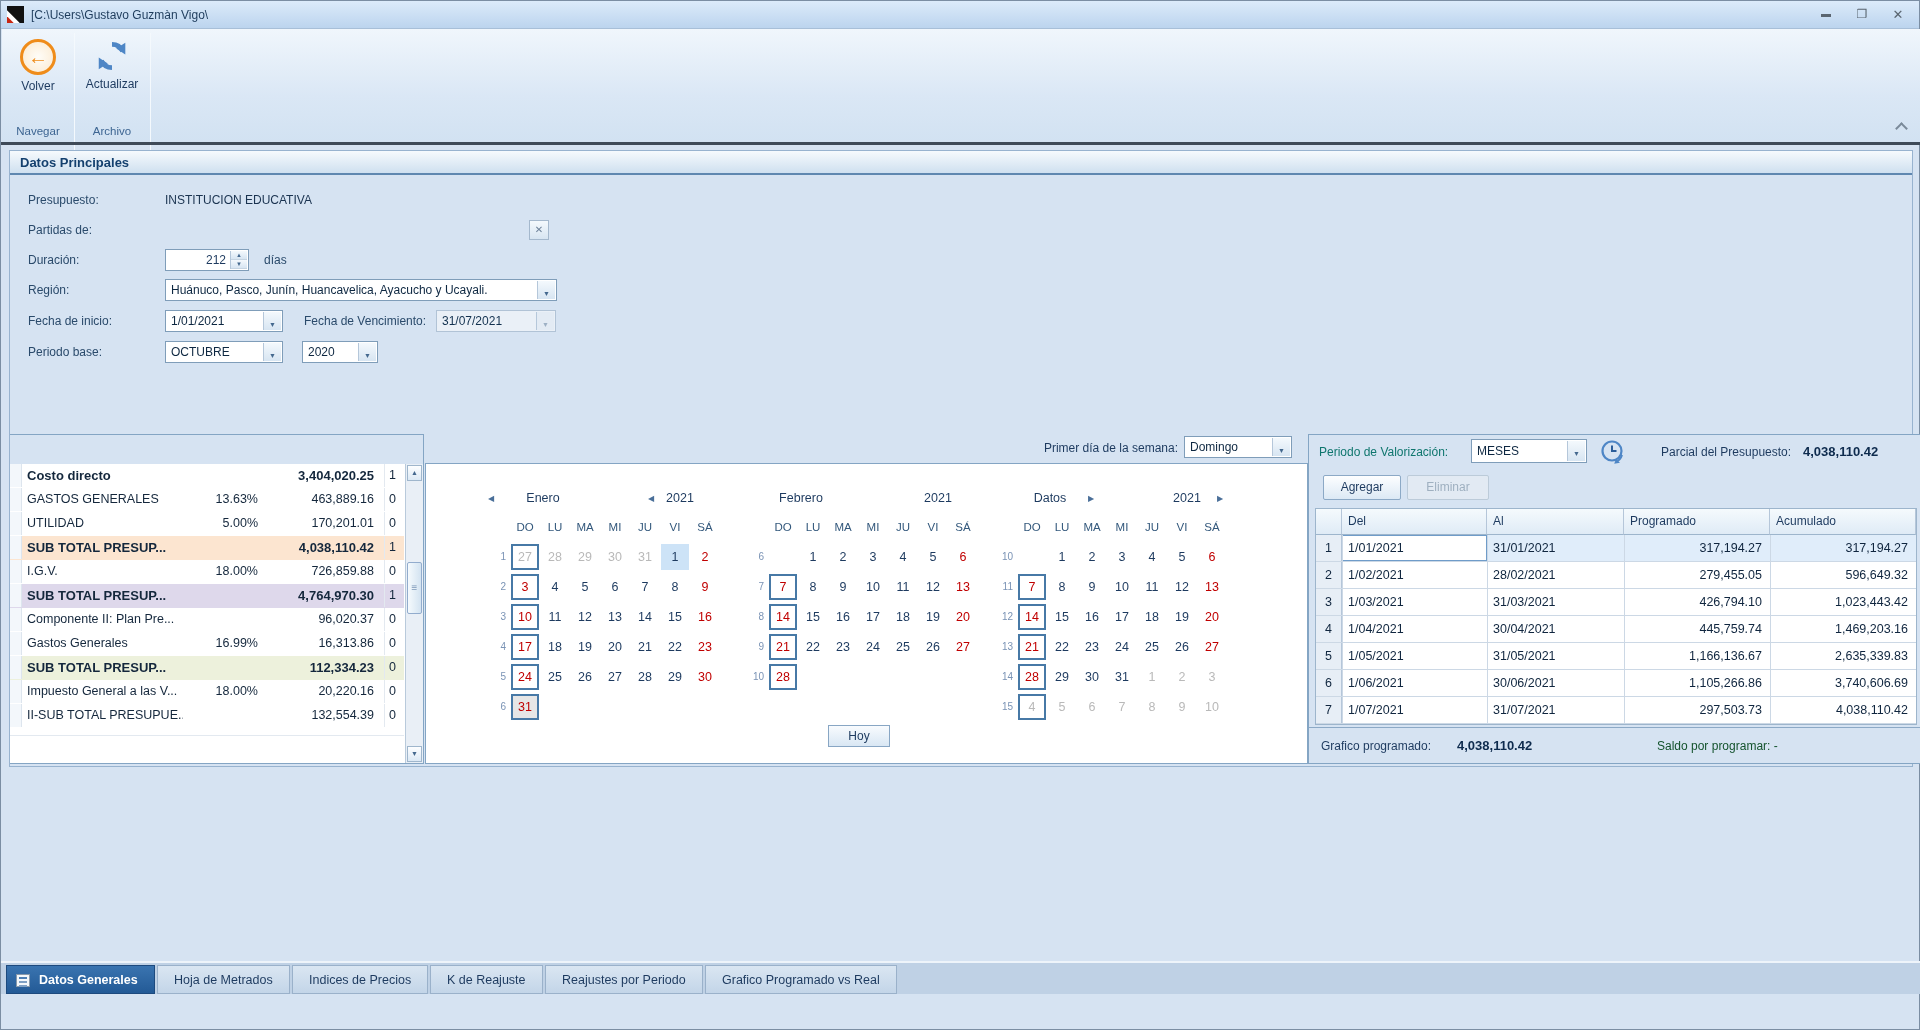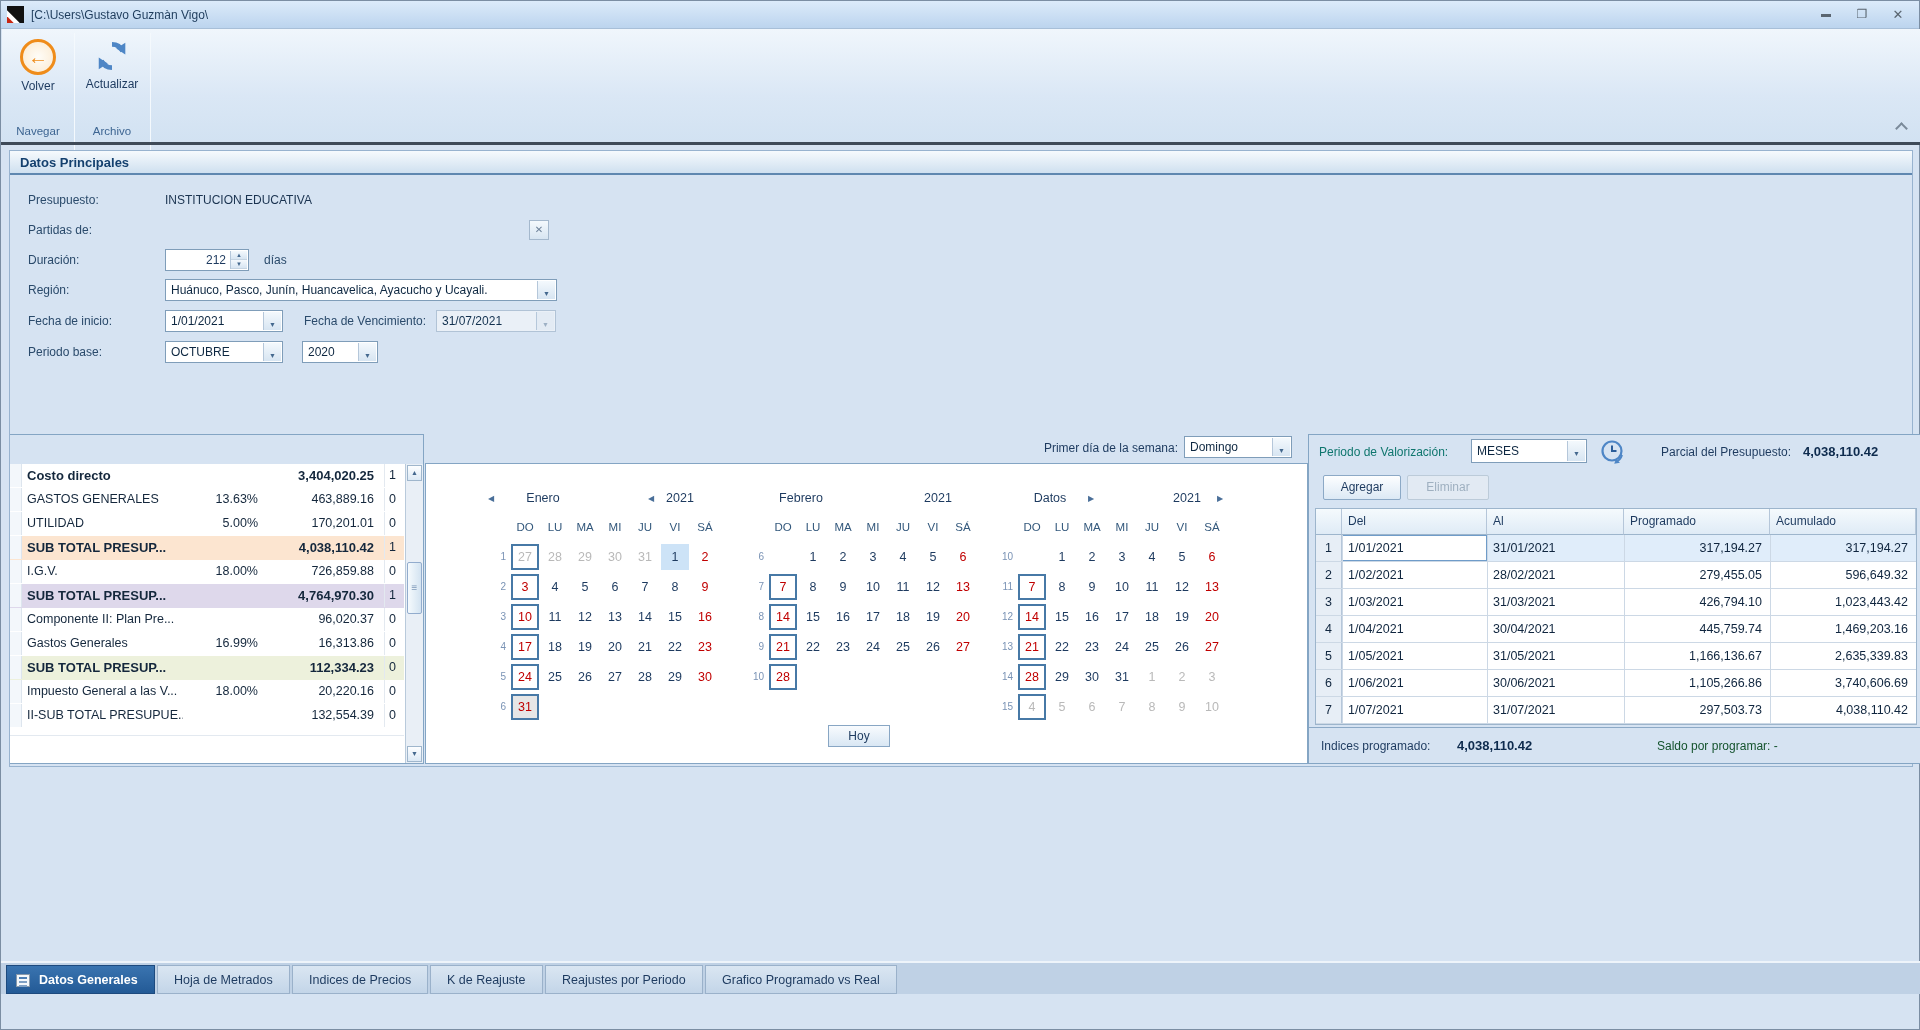--- a/index.html
+++ b/index.html
@@ -640,21 +640,21 @@
             <div class="v-al">31/07/2021</div>
             <div class="v-prog">297,503.73</div>
             <div class="v-acum">4,038,110.42</div>
           </div>
           <div style="position: absolute; top: 26px; bottom: 0px; width: 1px; background: rgb(204, 216, 229); left: 26px;"></div>
           <div style="position: absolute; top: 26px; bottom: 0px; width: 1px; background: rgb(204, 216, 229); left: 171px;"></div>
           <div style="position: absolute; top: 26px; bottom: 0px; width: 1px; background: rgb(204, 216, 229); left: 308px;"></div>
           <div style="position: absolute; top: 26px; bottom: 0px; width: 1px; background: rgb(204, 216, 229); left: 454px;"></div>
         </div>
       <div id="val-footer">
-        <span id="vf-prog-label">Indices programado:</span>
+        <span id="vf-prog-label">Grafico programado:</span>
         <span id="vf-prog-value">4,038,110.42</span>
         <span id="vf-saldo">Saldo por programar: -</span>
       </div>
     </div>
   </div>
 
   <div id="tabstrip">
       <div class="tab active" style="left: 5px;"><div class="tab-icon">
           <i></i>
           <i></i>

